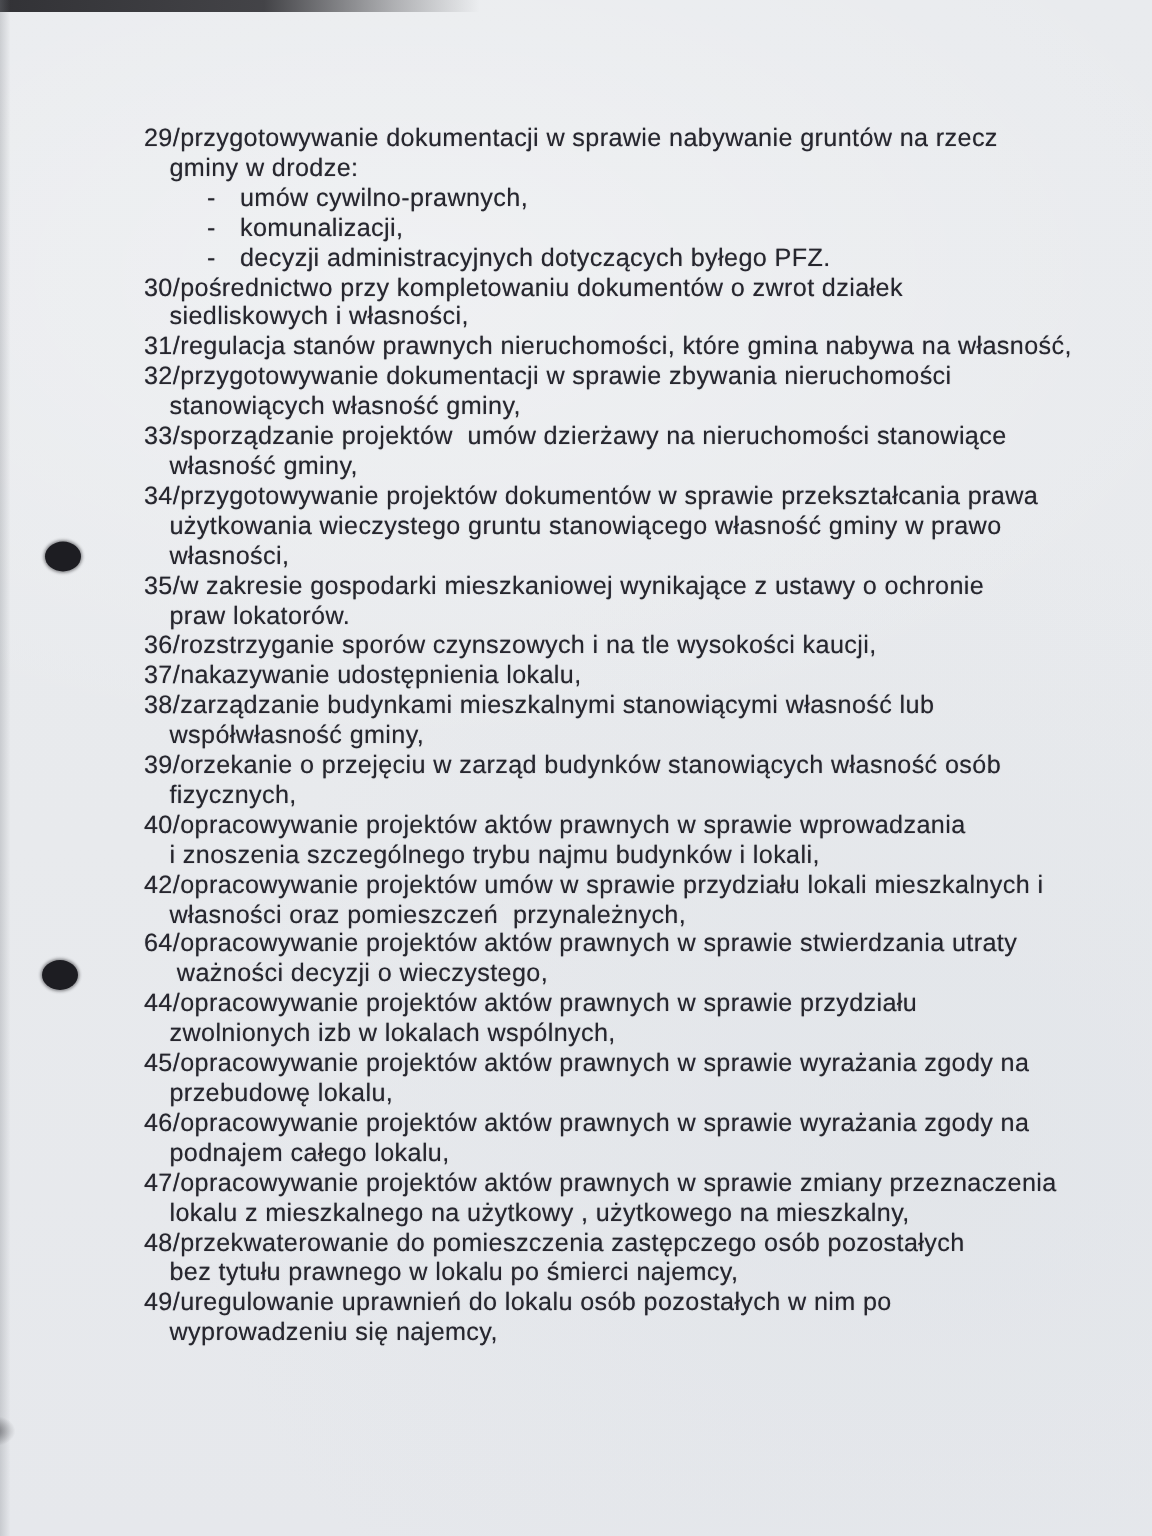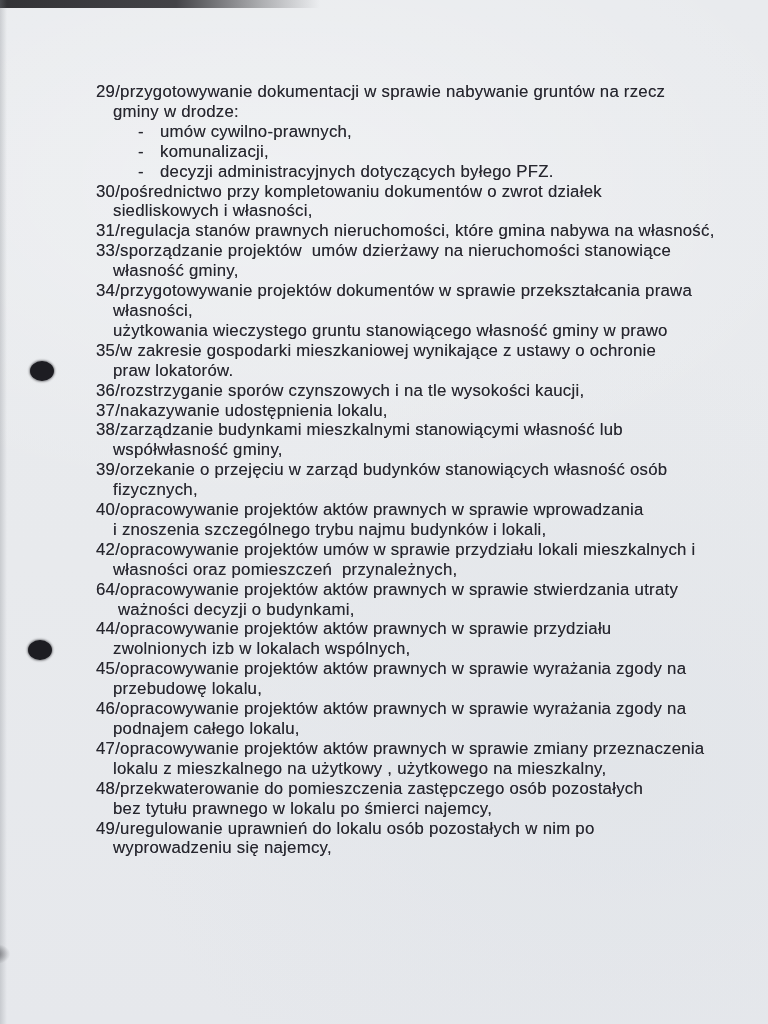--- a/index.html
+++ b/index.html
@@ -75,27 +75,31 @@
         <div class="dash-line"><span class="dash">-</span><span>decyzji administracyjnych dotyczących byłego PFZ.</span></div>
       </div>
       <div class="item">
         <div class="line first"><span>30/</span><span>pośrednictwo przy kompletowaniu dokumentów o zwrot działek</span></div>
         <div class="line cont">siedliskowych i własności,</div>
       </div>
       <div class="item">
         <div class="line first"><span>31/</span><span>regulacja stanów prawnych nieruchomości, które gmina nabywa na własność,</span></div>
       </div>
       <div class="item">
+        <div class="line first"><span>32/</span><span>przygotowywanie dokumentacji w sprawie zbywania nieruchomości</span></div>
+        <div class="line cont">stanowiących własność gminy,</div>
+      </div>
+      <div class="item">
         <div class="line first"><span>33/</span><span>sporządzanie projektów  umów dzierżawy na nieruchomości stanowiące</span></div>
         <div class="line cont">własność gminy,</div>
       </div>
       <div class="item">
         <div class="line first"><span>34/</span><span>przygotowywanie projektów dokumentów w sprawie przekształcania prawa</span></div>
+        <div class="line cont">użytkowania wieczystego gruntu stanowiącego własność gminy w prawo</div>
         <div class="line cont">własności,</div>
-        <div class="line cont">użytkowania wieczystego gruntu stanowiącego własność gminy w prawo</div>
       </div>
       <div class="item">
         <div class="line first"><span>35/</span><span>w zakresie gospodarki mieszkaniowej wynikające z ustawy o ochronie</span></div>
         <div class="line cont">praw lokatorów.</div>
       </div>
       <div class="item">
         <div class="line first"><span>36/</span><span>rozstrzyganie sporów czynszowych i na tle wysokości kaucji,</span></div>
       </div>
       <div class="item">
         <div class="line first"><span>37/</span><span>nakazywanie udostępnienia lokalu,</span></div>
@@ -111,21 +115,21 @@
       <div class="item">
         <div class="line first"><span>40/</span><span>opracowywanie projektów aktów prawnych w sprawie wprowadzania</span></div>
         <div class="line cont">i znoszenia szczególnego trybu najmu budynków i lokali,</div>
       </div>
       <div class="item">
         <div class="line first"><span>42/</span><span>opracowywanie projektów umów w sprawie przydziału lokali mieszkalnych i</span></div>
         <div class="line cont">własności oraz pomieszczeń  przynależnych,</div>
       </div>
       <div class="item">
         <div class="line first"><span>64/</span><span>opracowywanie projektów aktów prawnych w sprawie stwierdzania utraty</span></div>
-        <div class="line cont"> ważności decyzji o budynkami,</div>
+        <div class="line cont"> ważności decyzji o wieczystego,</div>
       </div>
       <div class="item">
         <div class="line first"><span>44/</span><span>opracowywanie projektów aktów prawnych w sprawie przydziału</span></div>
         <div class="line cont">zwolnionych izb w lokalach wspólnych,</div>
       </div>
       <div class="item">
         <div class="line first"><span>45/</span><span>opracowywanie projektów aktów prawnych w sprawie wyrażania zgody na</span></div>
         <div class="line cont">przebudowę lokalu,</div>
       </div>
       <div class="item">

